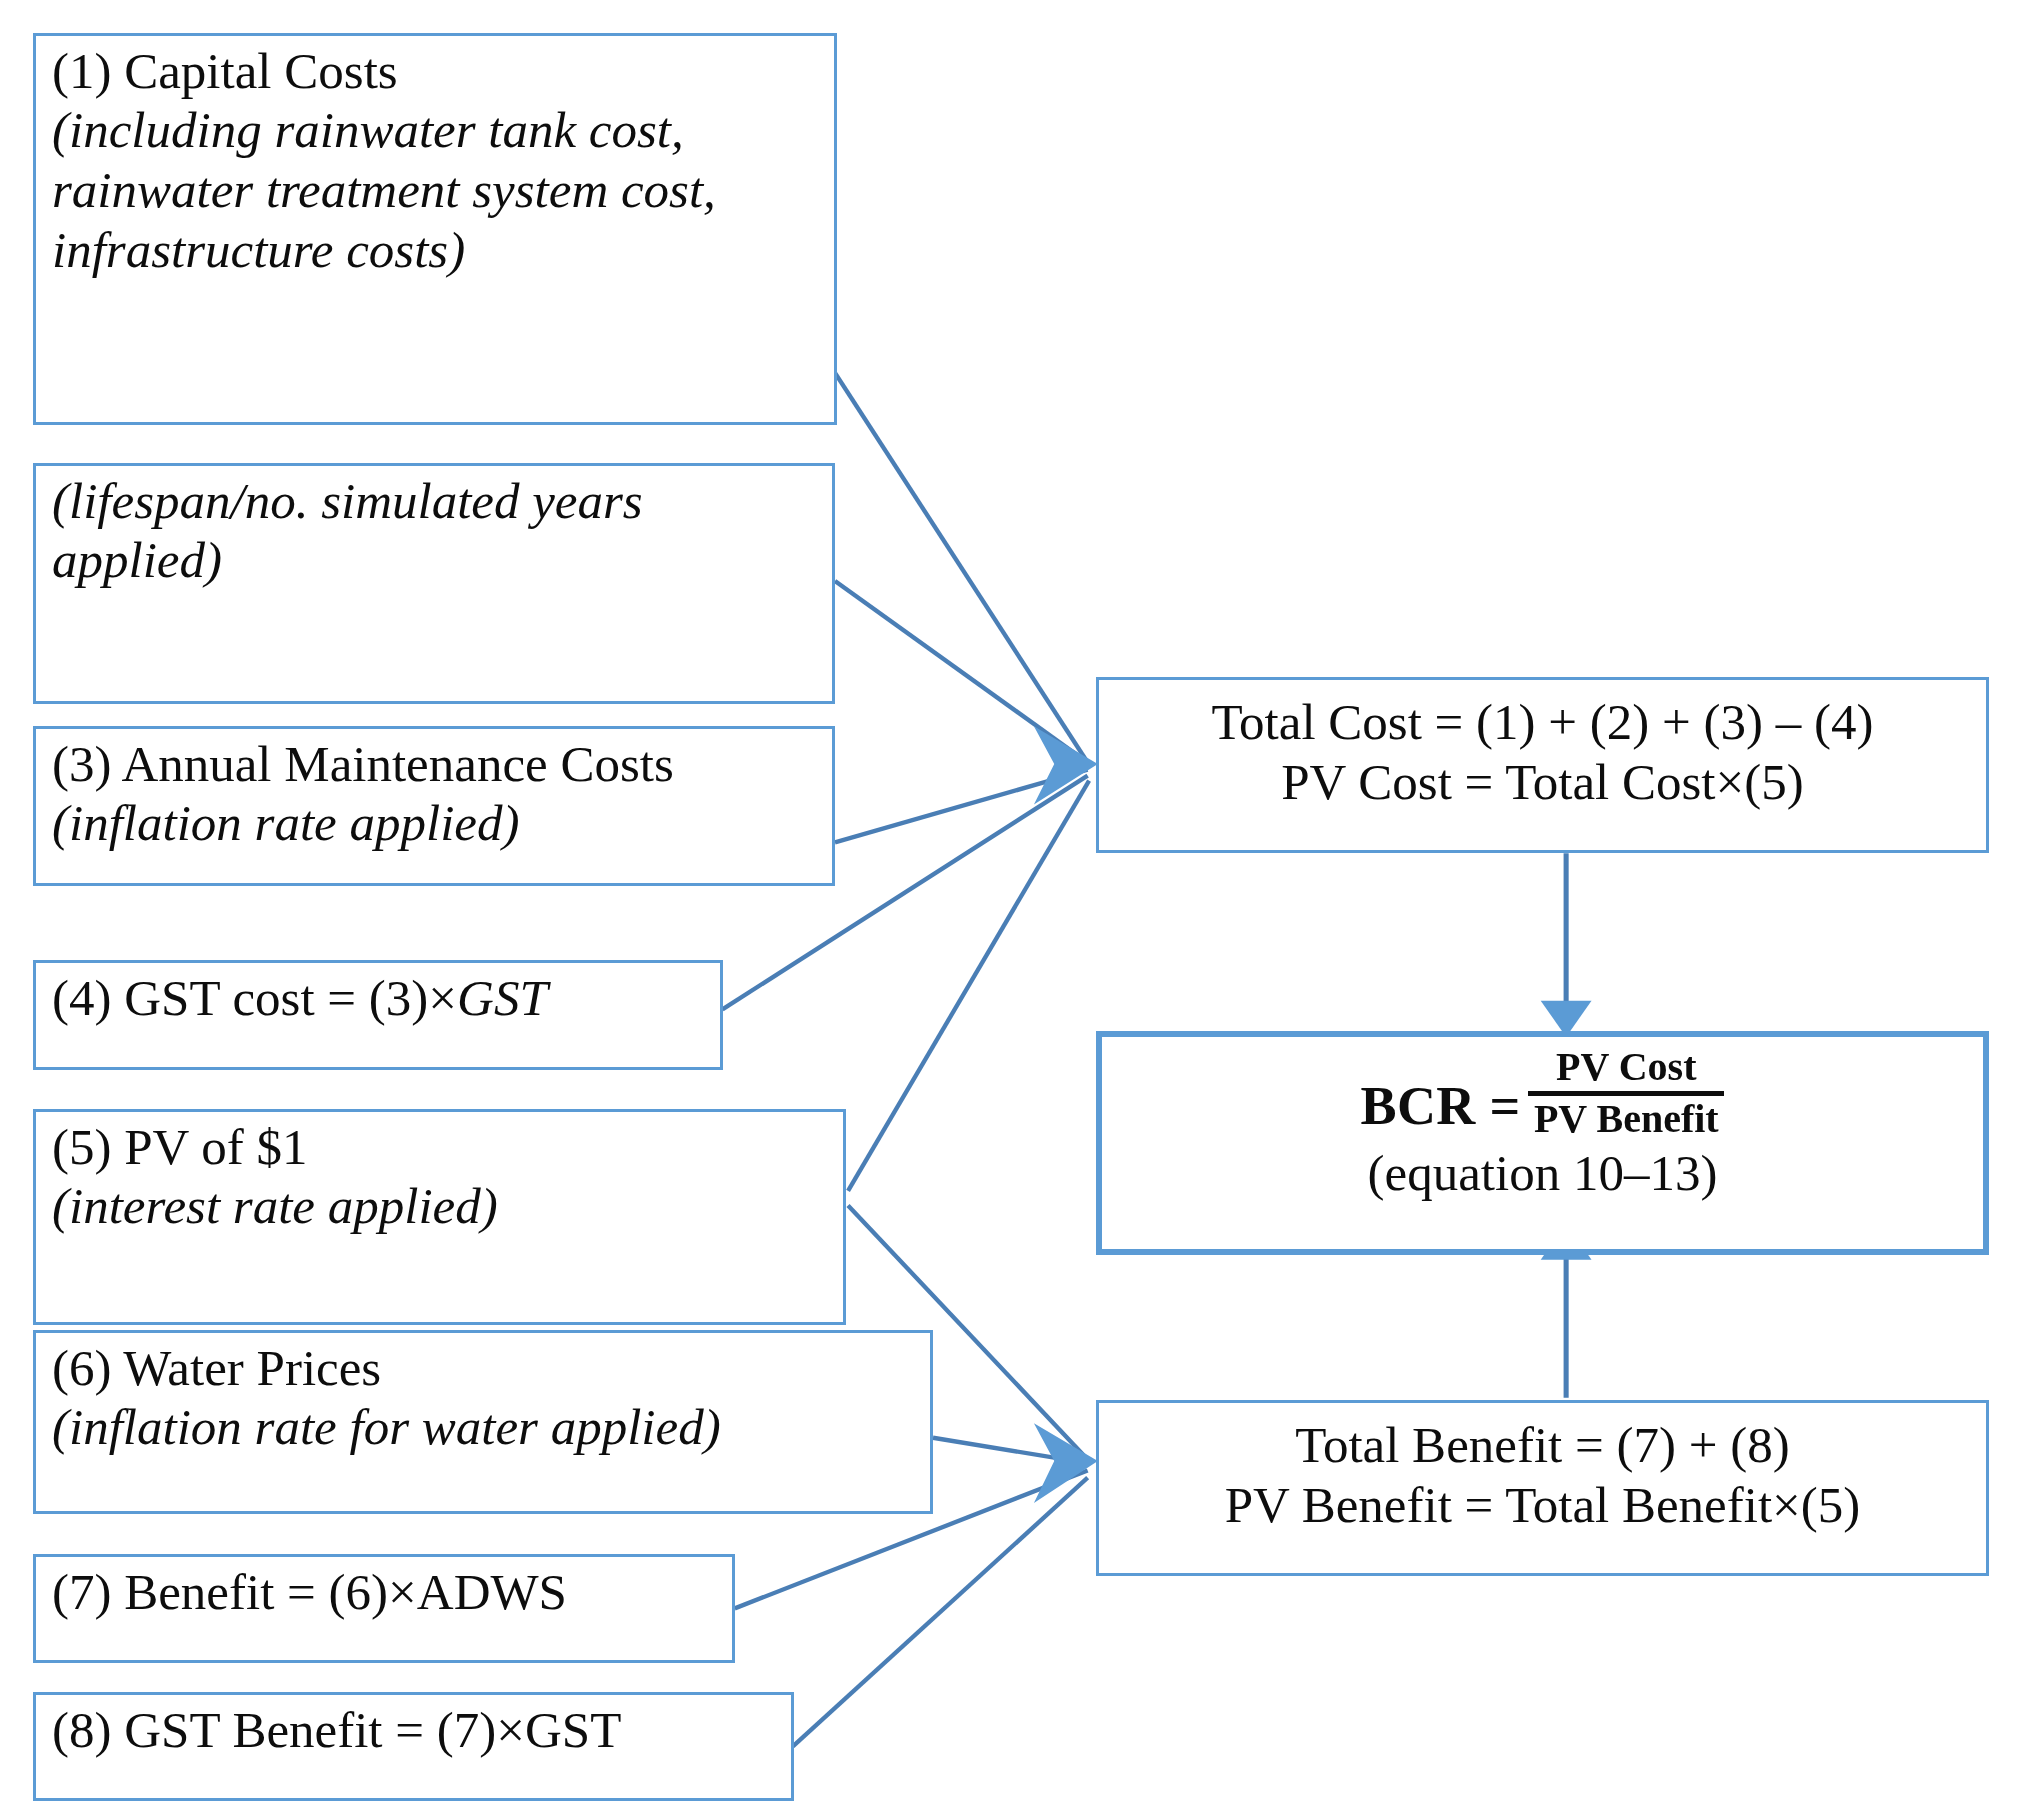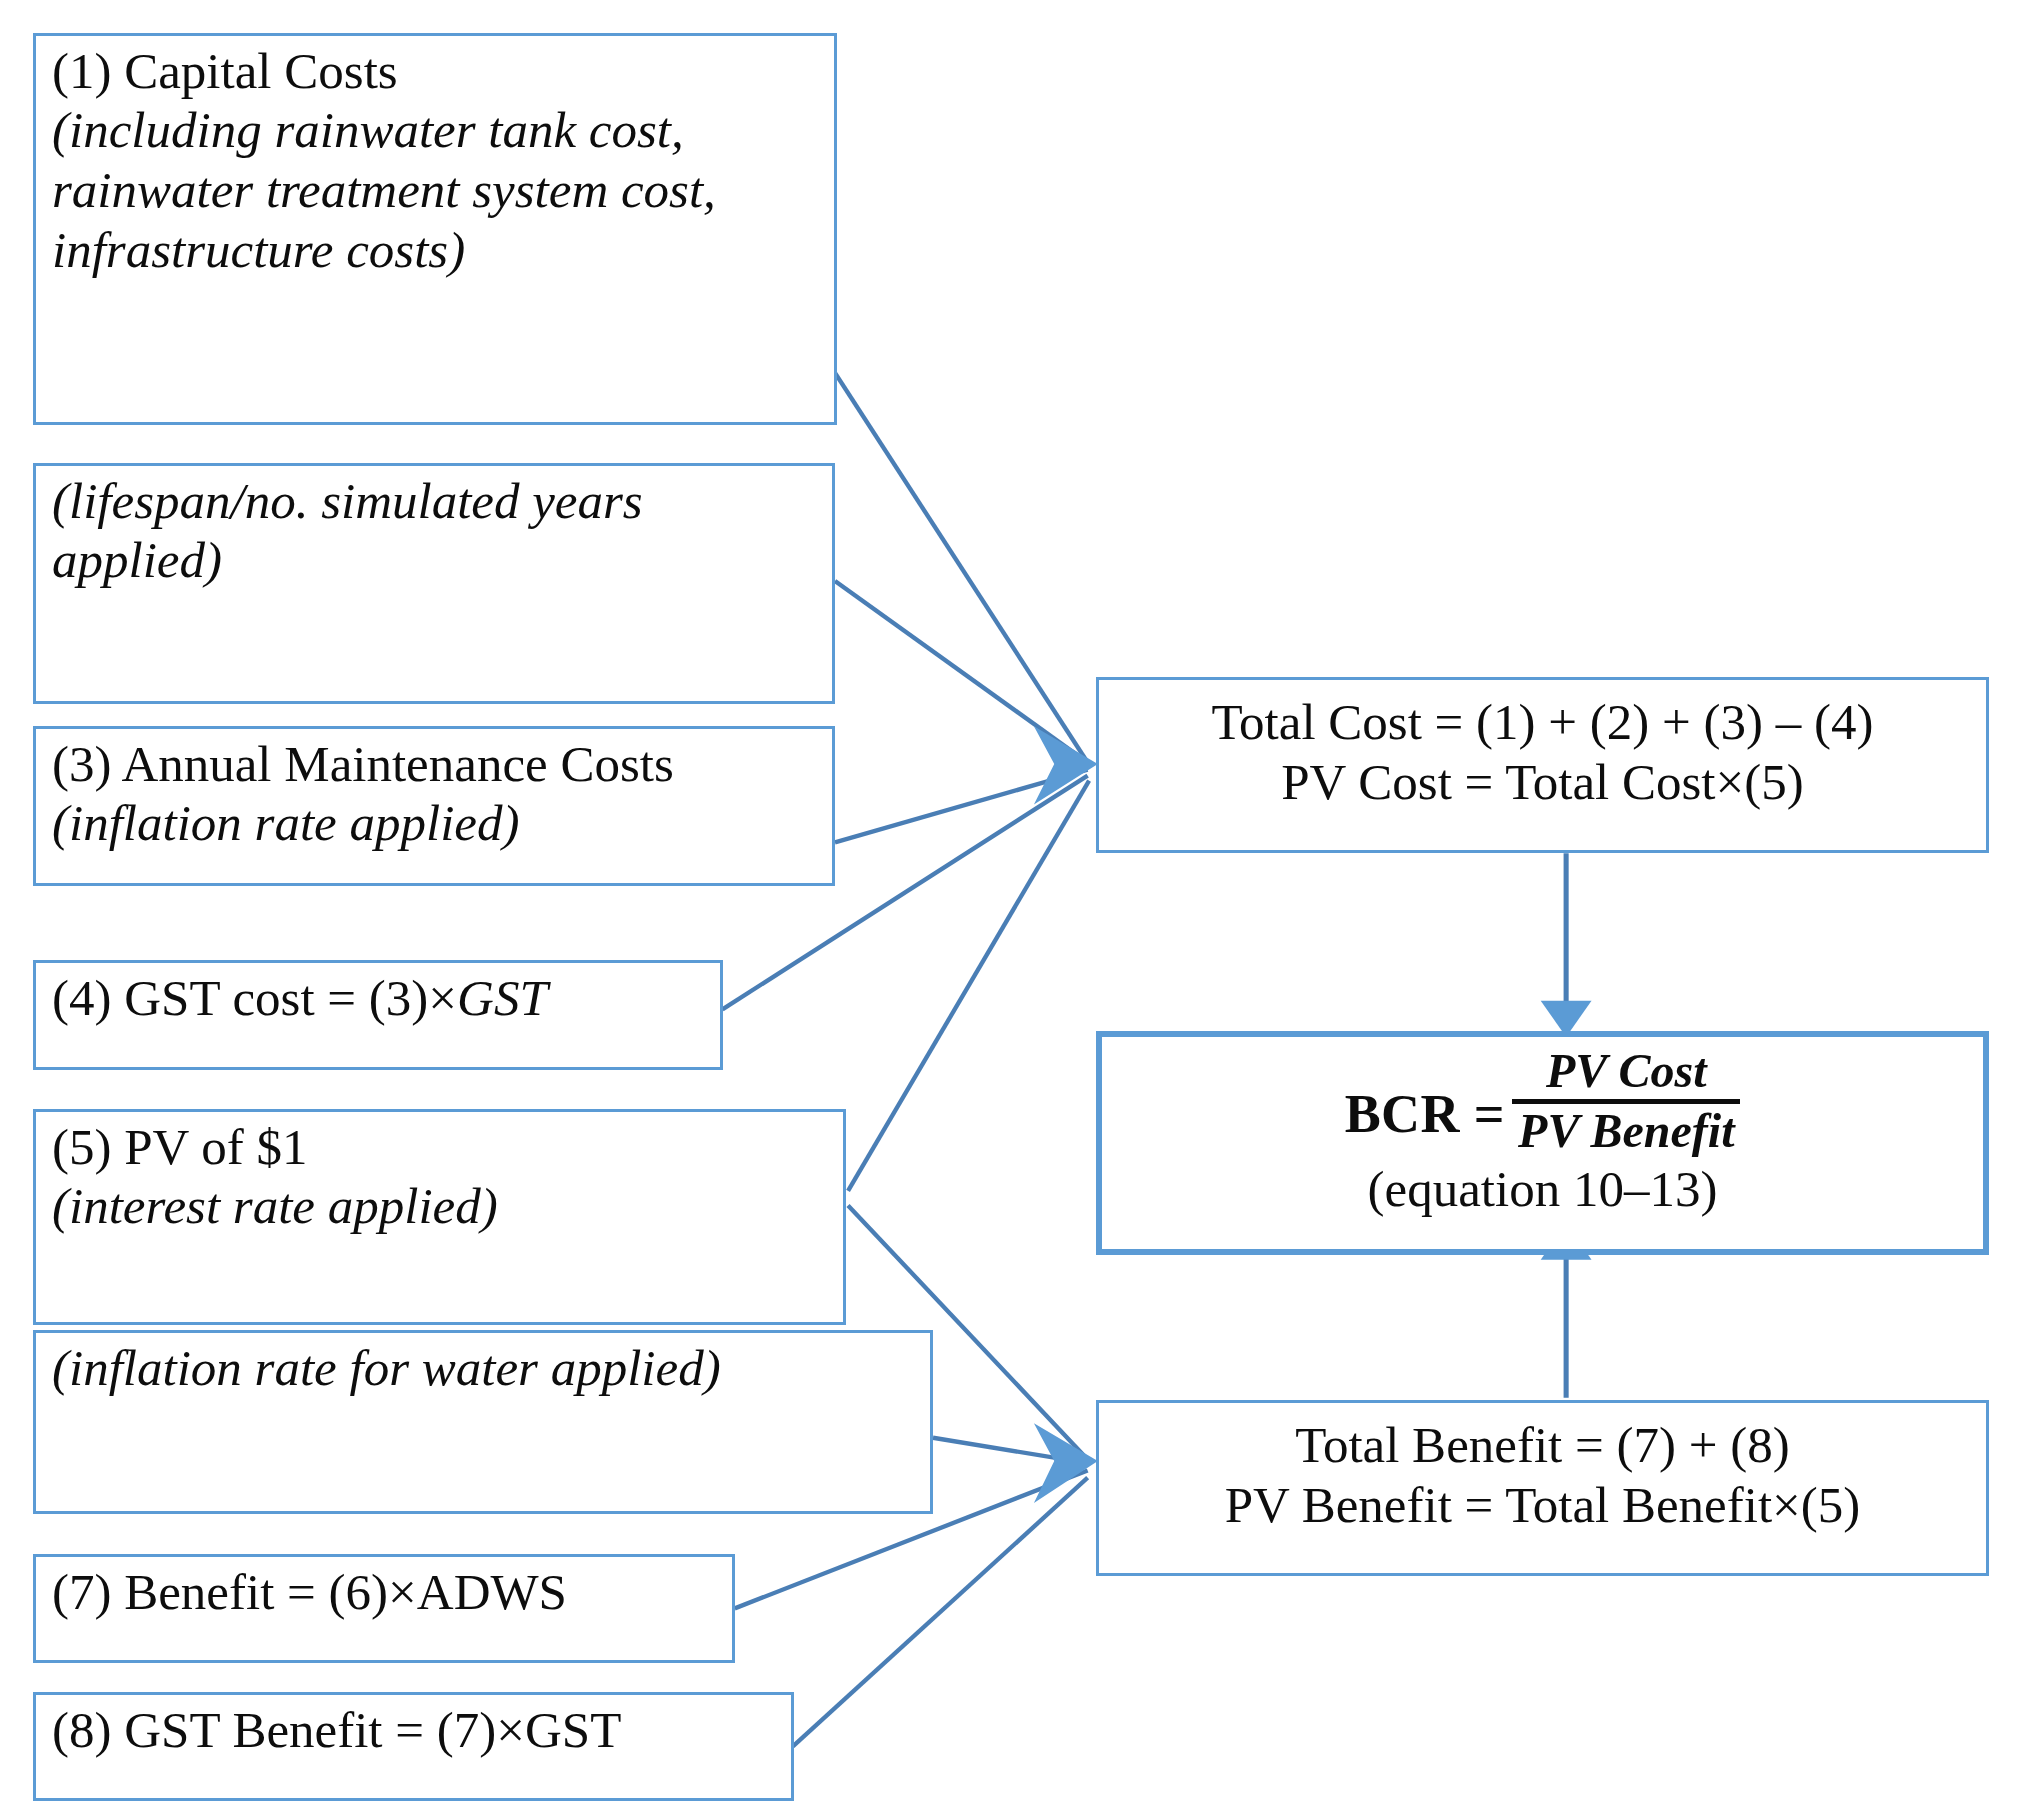--- a/index.html
+++ b/index.html
@@ -58,23 +58,22 @@
     letter-spacing: 0.4px;
     margin-top: 26px;
   }
   .frac {
     display: inline-flex;
     flex-direction: column;
     align-items: center;
     line-height: 1.02;
   }
   .frac .num, .frac .den {
-    font-size: 48px;
+    font-size: 40px;
     font-weight: bold;
-    font-style: italic;
     padding: 0 5.8px;
   }
   .frac .bar {
     width: 100%;
     height: 5.1px;
     background: #0d0d0d;
     margin: 2.9px 0;
   }
   .bcr-eq {
     font-size: 51px;
@@ -160,20 +159,24 @@
       <div class="t">
         <span>(5)</span>
         <span>PV of $1</span>
       </div>
       <div class="t it">(interest rate applied)</div>
     </div>
   </div>
 
   <div class="node" style="left:33px; top:1330px; width:900px; height:184px;">
     <div class="node-inner">
+      <div class="t">
+        <span>(6)</span>
+        <span>Water Prices</span>
+      </div>
       <div class="t it">(inflation rate for water applied)</div>
     </div>
   </div>
 
   <div class="node" style="left:33px; top:1554px; width:702px; height:109px;">
     <div class="node-inner">
       <div class="t">
         <span>(7)</span>
         <span>Benefit = (6)×ADWS</span>
       </div>

